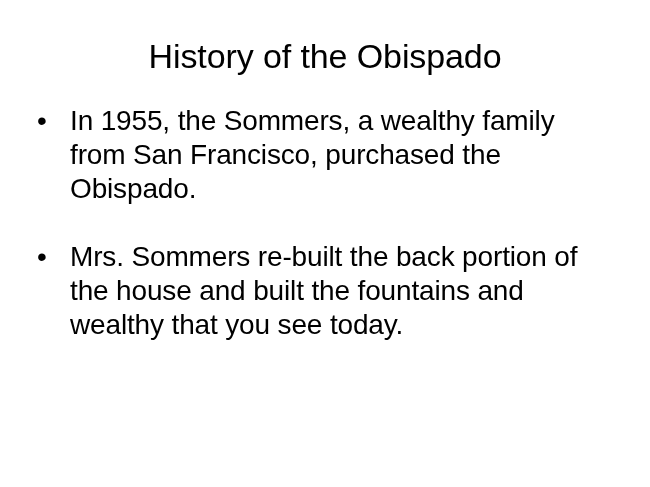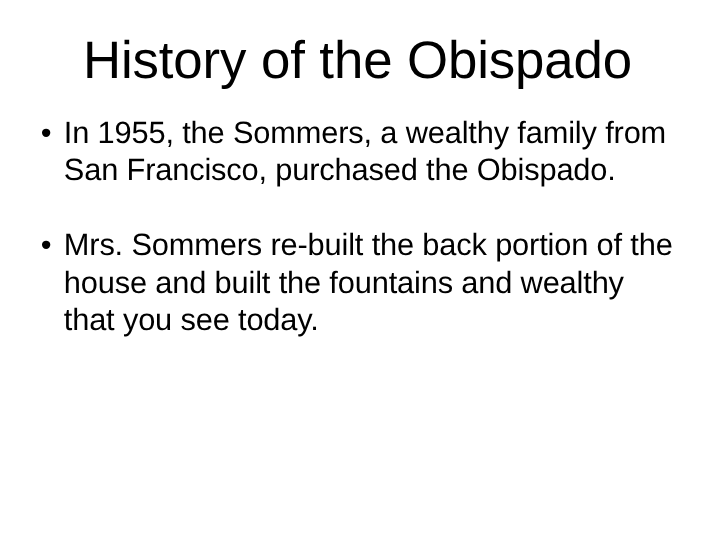--- a/index.html
+++ b/index.html
@@ -20,21 +20,21 @@
     -webkit-font-smoothing: antialiased;
   }
 
   
   .slide-title {
     position: absolute;
     left: 0;
     top: 33px;
     width: 650px;
     text-align: center;
-    font-size: 48px;
+    font-size: 34px;
     line-height: 46px;
     font-weight: 400;
     letter-spacing: -0.1px;
     color: #000000;
     white-space: nowrap;
   }
 
   
   .slide-body {
     position: absolute;
@@ -60,20 +60,21 @@
     top: 0;
     width: 14px;
     font-size: 28px;
     line-height: 34px;
     text-align: left;
     color: #000000;
   }
 
   .bullet-item .bullet-text {
     display: block;
+    margin-left: 12px;
   }
 
   
   .bullet-gap {
     height: 34px;
     line-height: 34px;
     font-size: 28px;
   }
 </style>
 </head>

